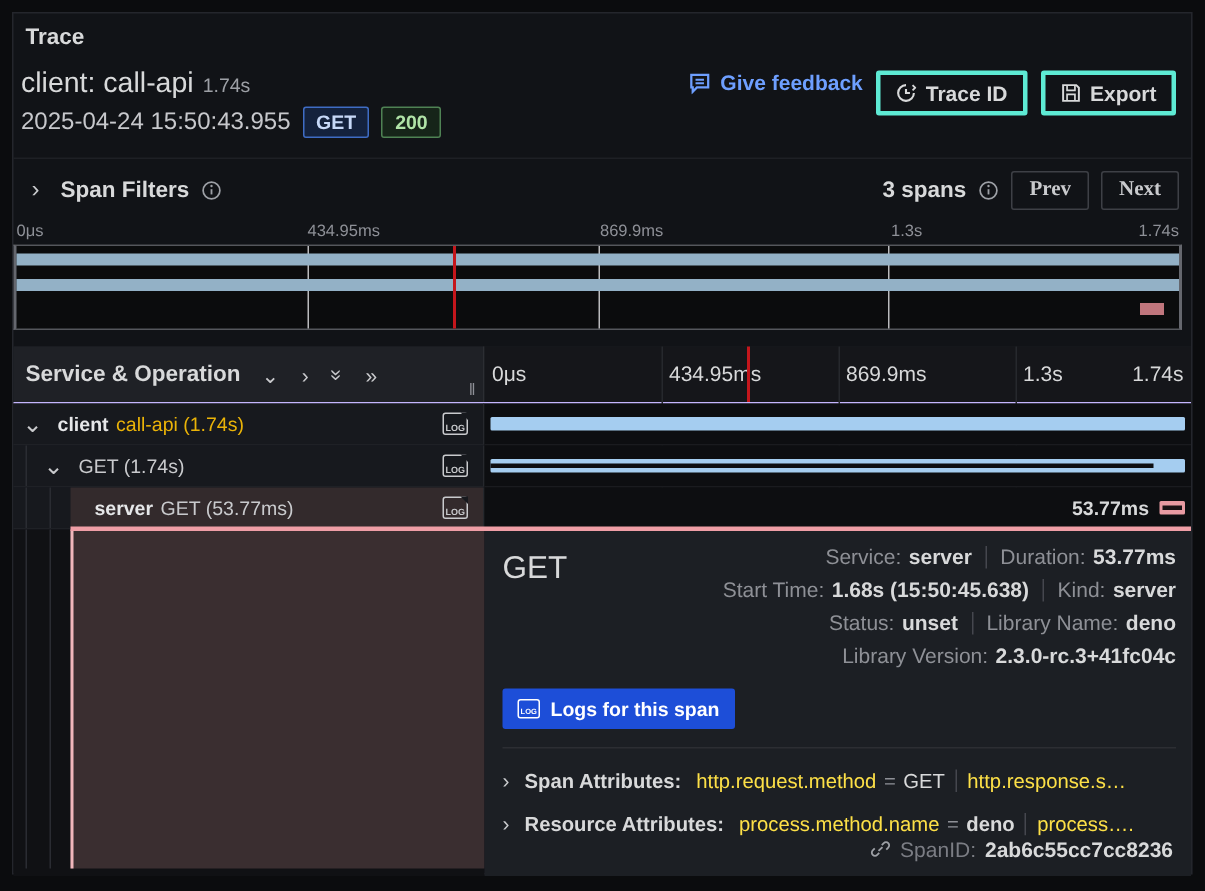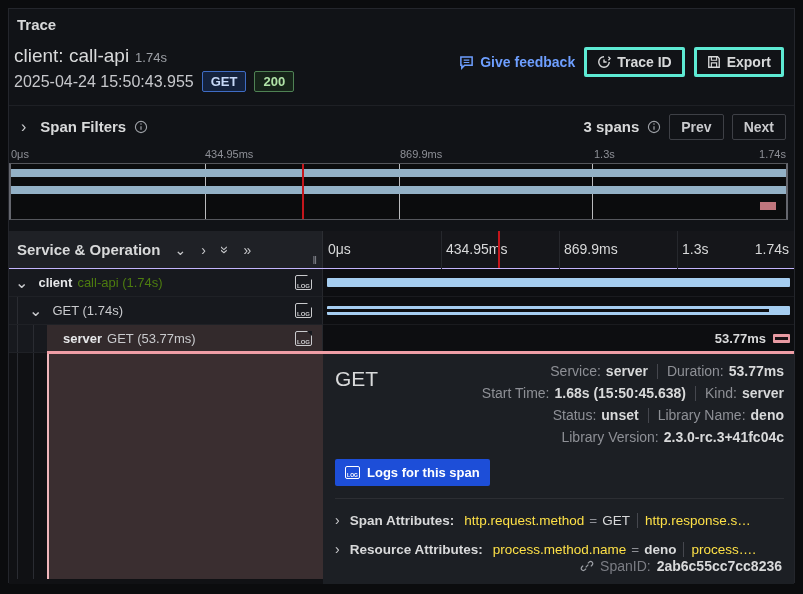--- a/index.html
+++ b/index.html
@@ -9,33 +9,33 @@
   
   .panel-title { position:absolute; left:8px; top:7px; font-size:15px; font-weight:700; color:#d8d9da; }
   .trace-head { position:absolute; left:5px; top:36px; }
   .trace-title { font-size:19px; color:#d8d9da; }
   .trace-duration { font-size:13px; color:#9da0a6; margin-left:6px; }
   .trace-sub { position:absolute; left:5px; top:62px; display:flex; align-items:center; gap:8px; }
   .trace-ts { font-size:16px; color:#c7c8cc; }
   .badge { font-size:13px; font-weight:700; padding:2px 8px; border-radius:2px; border:1px solid; }
   .badge-get { color:#c7d9f8; border-color:#3f6cc4; background:#14223d; }
   .badge-200 { color:#b0e3a7; border-color:#4f8254; background:#162419; }
-  .head-actions { position:absolute; right:10px; top:38px; display:flex; align-items:center; gap:9px; }
+  .head-actions { position:absolute; right:10px; top:38px; display:flex; align-items:flex-start; gap:9px; }
   .link-feedback { display:flex; align-items:center; gap:6px; color:#6e9fff; font-size:14px; font-weight:700; cursor:pointer; }
   .btn-outline { display:flex; align-items:center; gap:6px; color:#d8d9da; font-size:14px; font-weight:700; border:3px solid #5eead4; border-radius:2px; padding:4px 10px; background:transparent; cursor:pointer; }
   .icon-svg { display:inline-block; }
 
   
   .filters-row { position:absolute; left:0; top:96px; width:785px; height:42px; border-top:1px solid #1e2025; display:flex; align-items:center; }
   .chev { color:#c9cacd; font-size:16px; }
   .filters-label { font-size:15px; font-weight:700; color:#d8d9da; margin-left:14px; }
   .filters-row .left { display:flex; align-items:center; margin-left:12px; }
   .filters-right { position:absolute; right:8px; display:flex; align-items:center; gap:8px; }
   .span-count { font-size:15px; font-weight:700; color:#d8d9da; }
-  .btn-small { color:#c9cacd; font-size:14px; font-weight:700; border:1px solid #3e4046; border-radius:2px; padding:4px 11px; background:transparent; cursor:pointer; }
+  .btn-small { color:#c9cacd; font-size:14px; font-weight:700; border:1px solid #3e4046; border-radius:2px; padding:4px 11px; background:transparent; cursor:pointer;font-family:Liberation Serif, serif; }
   .info-ic { margin-left:8px; }
 
   
   .mini-labels { position:absolute; left:0; top:139px; width:779px; height:14px; font-size:11px; color:#8e9097; }
   .mini-labels span { position:absolute; top:0; }
   .minimap { position:absolute; left:0; top:154px; width:779px; height:57px; background:#0b0c0d; border-top:1px solid #55575c; border-bottom:1px solid #55575c; border-left:2px solid #65676e; border-right:2px solid #65676e; }
   .mini-grid { position:absolute; top:0; bottom:0; width:1px; background:#d9dadd; opacity:.85; }
   .mini-cursor { position:absolute; top:0; bottom:0; width:2px; background:#c4161c; }
   .mini-bar { position:absolute; height:8px; }
   .mini-bar.blue { left:0; right:0; background:#93b1c6; }
@@ -51,21 +51,21 @@
   .thead .ticks { flex:1; position:relative; background:#15161a; }
   .tick-lbl { position:absolute; top:10px; font-size:14px; color:#d8d9da; }
 
   .rows-wrap { position:absolute; left:0; top:260px; width:785px; height:84px; }
   .grid-v { position:absolute; top:-38px; bottom:0; width:1px; background:#26282d; }
   .srow { position:absolute; left:0; width:785px; height:28px; display:flex; }
   .srow .name-cell { width:314px; background:#17191e; border-bottom:1px solid #1f2126; border-right:1px solid #26282d; position:relative; display:flex; align-items:center; }
   .srow .bar-cell { flex:1; background:#0d0e11; border-bottom:1px solid #1a1b1f; position:relative; }
   .guide { position:absolute; top:0; bottom:0; width:1px; background:#2a2c32; }
   .svc { font-weight:700; color:#e6e7e9; font-size:13px; }
-  .op { color:#4d7c0f; font-size:13px; margin-left:5px; }
+  .op { color:#eab308; font-size:13px; margin-left:5px; }
   .log-badge { position:absolute; right:10px; width:17px; height:15px; border:1px solid #c9cacd; border-radius:2px; color:#c9cacd; font-size:6px; font-weight:700; display:flex; align-items:flex-end; justify-content:center; background:#17191e; cursor:pointer; }
   .log-badge:before { content:""; position:absolute; top:-1px; right:-1px; border-style:solid; border-width:0 5px 5px 0; border-color:transparent #17191e transparent transparent; }
   .bar { position:absolute; top:9px; height:9px; border-radius:1px; }
   .bar.blue { left:4px; right:4px; background:#a5cdf0; }
   .bar-stripe { position:absolute; top:3px; height:3px; left:0; background:#0d0e11; }
   .row-sel .name-cell { background:#17191e; }
   .sel-tint { position:absolute; left:38px; right:0; top:0; bottom:0; background:#332a2c; }
   .sel-tint-txt { position:relative; display:flex; align-items:center; height:100%; padding-left:16px; }
   .bar-lbl { position:absolute; right:28px; top:6px; font-size:13px; font-weight:700; color:#d8d9da; }
   .bar.pink { right:4px; width:17px; background:#e89aa2; }

